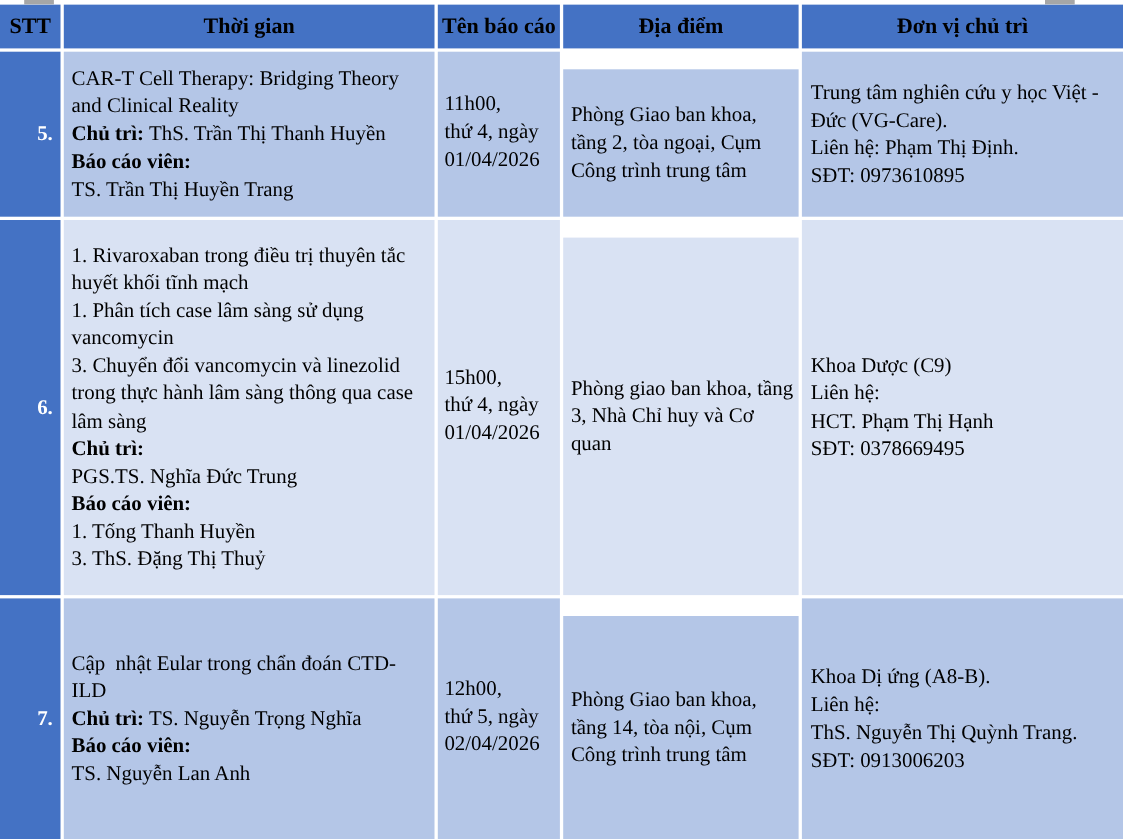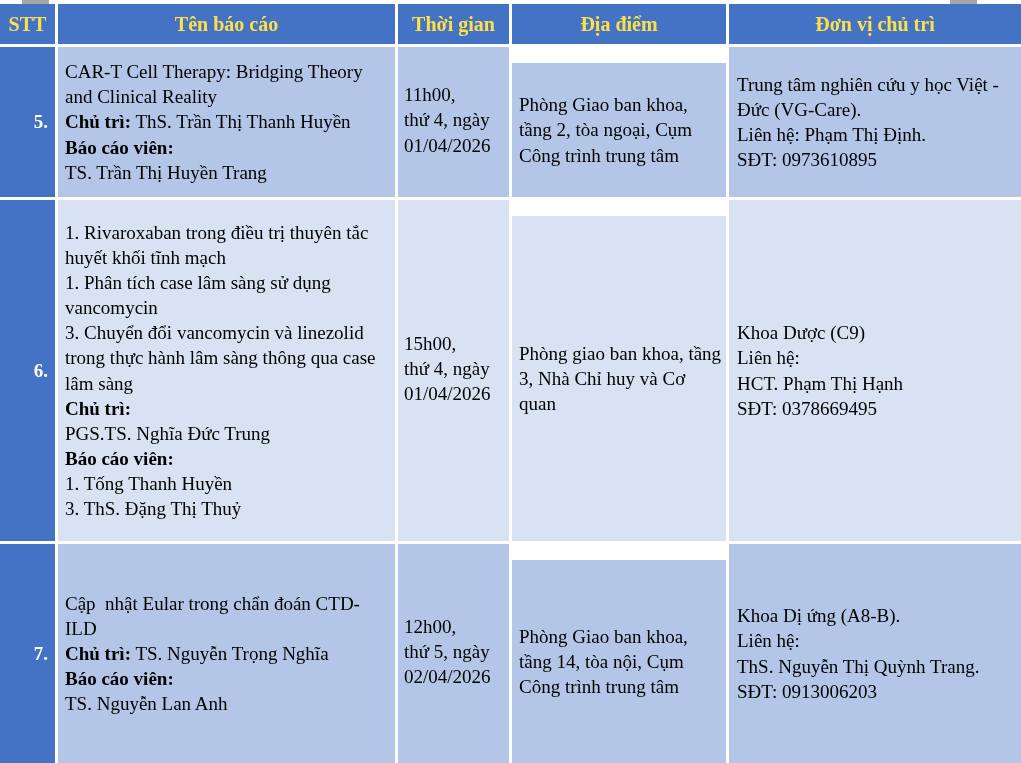--- a/index.html
+++ b/index.html
@@ -12,21 +12,21 @@
   .handle-left{left:22px;}
   .handle-right{left:950px;}
   .grid{
     position:absolute;top:4px;left:0;width:1021px;height:759px;
     display:grid;
     grid-template-columns:55px 337px 111px 214px 1fr;
     grid-template-rows:40px 150px 341px 1fr;
     gap:3px;background:#fff;
   }
   .hcell{
-    background:var(--accent,#4472C4);color:#fde047;font-weight:bold;font-size:20px;
+    background:var(--accent,#4472C4);color:#000000;font-weight:bold;font-size:20px;
     display:flex;align-items:center;justify-content:center;text-align:center;
   }
   .stt-cell{
     background:var(--accent,#4472C4);color:#fff;font-weight:bold;font-size:19px;
     display:flex;align-items:center;justify-content:flex-end;padding-right:7px;box-sizing:border-box;
   }
   .cell{
     display:flex;flex-direction:column;justify-content:center;
     box-sizing:border-box;font-size:19px;line-height:1.32;overflow:hidden;
   }
@@ -45,22 +45,22 @@
 <body>
 
 <div class="screen">
   <div class="top-strip">
     <div class="handle handle-left" style="background: rgb(166, 166, 166);"></div>
     <div class="handle handle-right" style="background: rgb(166, 166, 166);"></div>
   </div>
 
   <div class="grid">
     <div class="hcell">STT</div>
+    <div class="hcell">Thời gian</div>
     <div class="hcell">Tên báo cáo</div>
-    <div class="hcell">Thời gian</div>
     <div class="hcell">Địa điểm</div>
     <div class="hcell">Đơn vị chủ trì</div>
 
   <div class="stt-cell">5.</div>
       <div class="cell report-cell cell-dark">
         <div class="line"><span class="seg">CAR-T Cell Therapy: Bridging Theory and Clinical Reality</span></div>
         <div class="line"><span class="seg-bold">Chủ trì:</span><span class="seg"> ThS. Trần Thị Thanh Huyền</span></div>
         <div class="line"><span class="seg-bold">Báo cáo viên:</span></div>
         <div class="line"><span class="seg">TS. Trần Thị Huyền Trang</span></div>
       </div>

